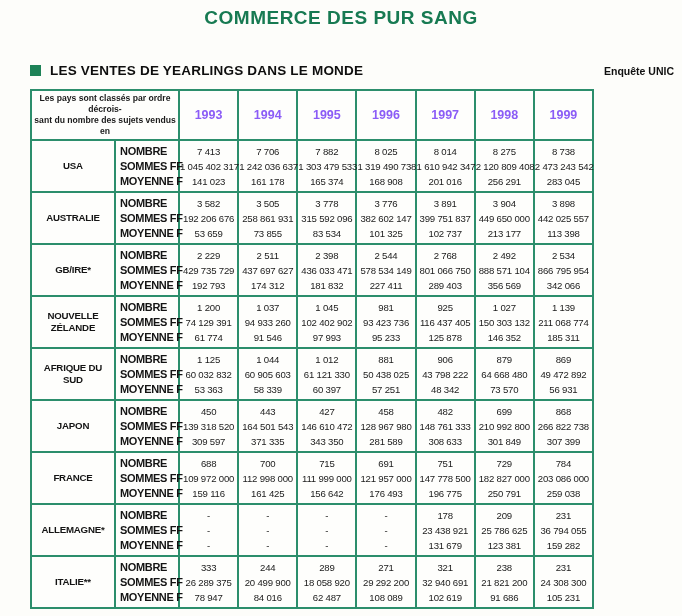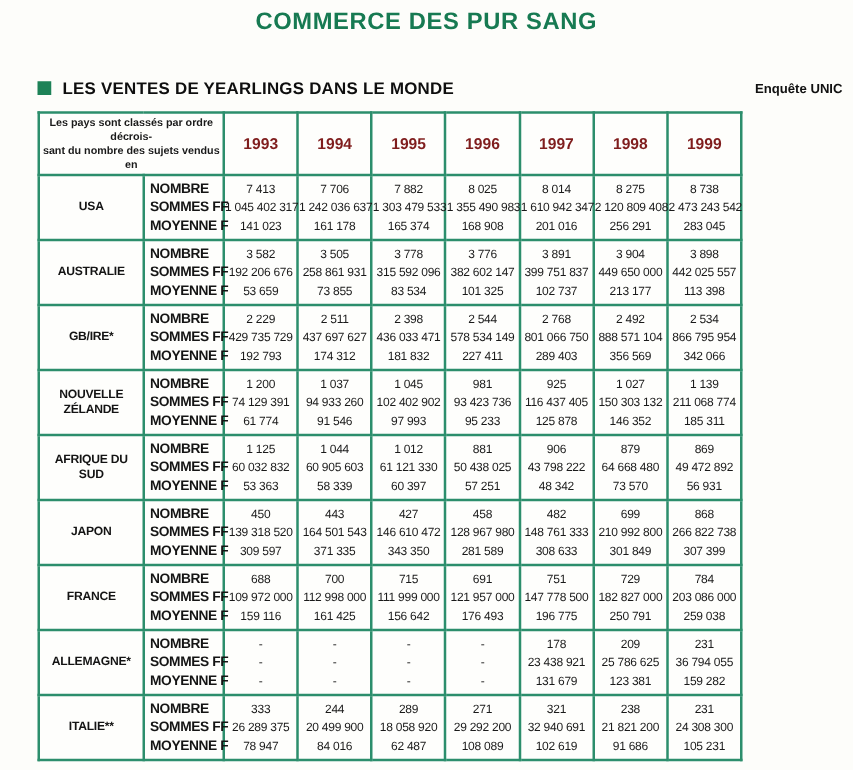--- a/index.html
+++ b/index.html
@@ -19,21 +19,21 @@
   .section-title{margin:0;font-size:13.5px;font-weight:bold;color:#0e0e0e;letter-spacing:.2px;}
   .source{margin-left:auto;font-size:10.5px;font-weight:bold;color:#111;}
   table.sales{
     border-collapse:collapse;table-layout:fixed;
     margin:11px 0 0 30px;width:564px;
   }
   .sales th,.sales td{border:2px solid #2c8e6c;padding:0;vertical-align:middle;background:#fefefc;}
   .sales thead tr{height:38px;}
   .sales tbody tr{height:52px;}
   th.corner{font-size:8.6px;font-weight:bold;line-height:11px;text-align:center;padding:2px;color:#1a1a1a;}
-  th.year{font-size:12.5px;font-weight:bold;text-align:center;color:#7f1d1d;}
+  th.year{font-size:12.5px;font-weight:bold;text-align:center;color:#8b5cf6;}
   td.country{font-size:9.7px;font-weight:bold;text-align:center;line-height:12px;padding:1px;letter-spacing:-0.2px;margin-left:48px;}
   td.metrics div{font-size:11px;font-weight:bold;text-align:left;padding-left:4px;line-height:15px;letter-spacing:-0.3px;white-space:nowrap;}
   td.vals div{font-size:9.6px;text-align:center;line-height:15px;letter-spacing:-0.2px;white-space:nowrap;color:#1a1a1a;}
   .footnote{margin:6px 0 0 8px;font-size:8.6px;color:#0e0e0e;letter-spacing:-0.1px;}
 </style>
 </head>
 <body>
 
 <div>
 
@@ -86,21 +86,21 @@
             <div>1 242 036 637</div>
             <div>161 178</div>
           </td>
           <td class="vals">
             <div>7 882</div>
             <div>1 303 479 533</div>
             <div>165 374</div>
           </td>
           <td class="vals">
             <div>8 025</div>
-            <div>1 355 490 983</div>
+            <div>1 319 490 738</div>
             <div>168 908</div>
           </td>
           <td class="vals">
             <div>8 014</div>
             <div>1 610 942 347</div>
             <div>201 016</div>
           </td>
           <td class="vals">
             <div>8 275</div>
             <div>2 120 809 408</div>

